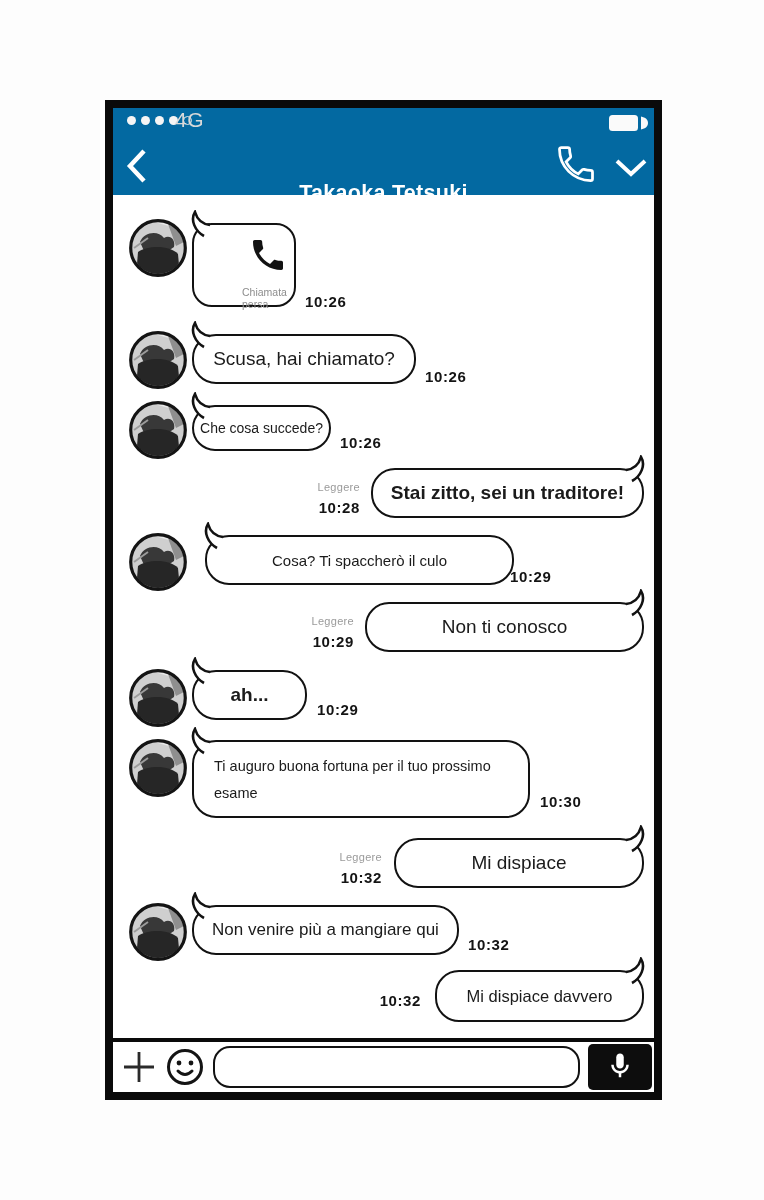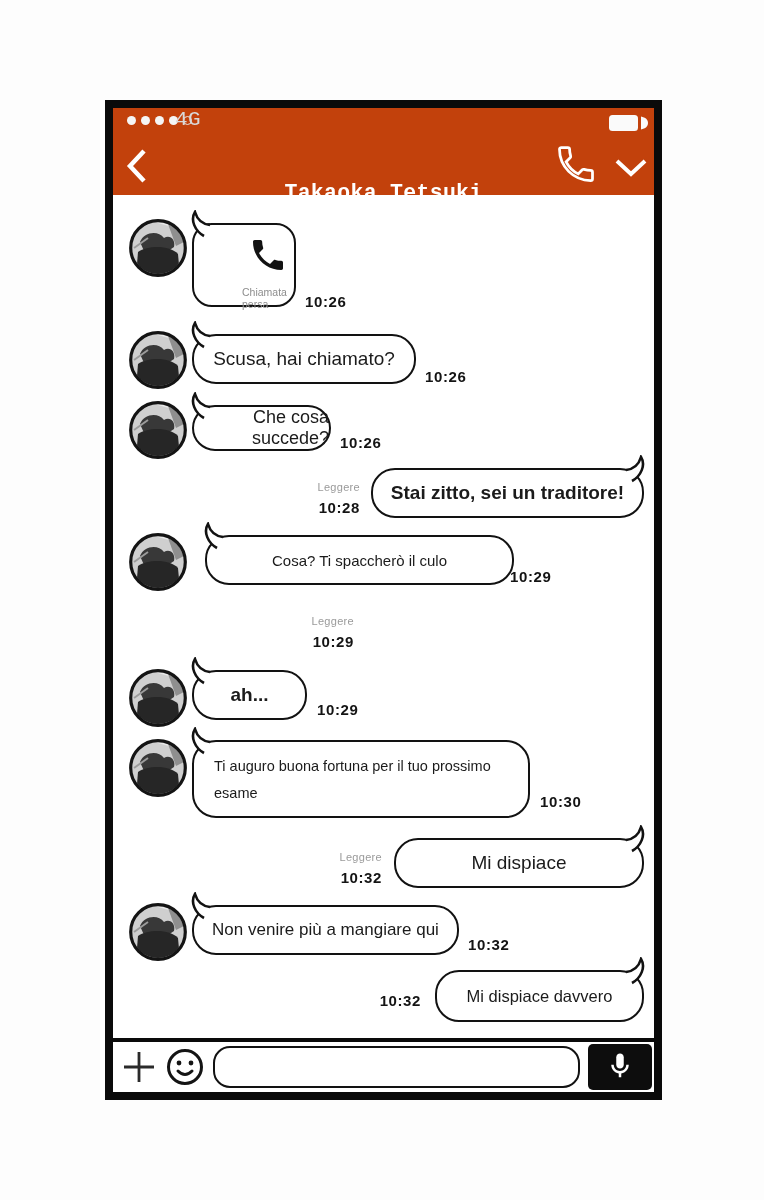--- a/index.html
+++ b/index.html
@@ -4,21 +4,21 @@
 <style>
   * { margin:0; padding:0; box-sizing:border-box; }
   html,body { width:764px; height:1200px; background:#ffffff; font-family:"Liberation Sans", sans-serif; }
   .stage { position:relative; width:764px; height:1200px; background:#fdfdfd; overflow:hidden; }
 
   
   .phone { position:absolute; left:105px; top:100px; width:557px; height:1000px;
            border:8px solid #0a0a0a; background:#ffffff; display:flex; flex-direction:column; }
 
   
-  .header { position:relative; height:87px; background:#c2410c; flex:none;font-family:Liberation Mono, monospace; }
+  .header { position:relative; height:87px; background:#0369a1; flex:none; }
   .dots { position:absolute; left:14px; top:8px; display:flex; gap:5px; align-items:center; }
   .dot { width:9px; height:9px; border-radius:50%; background:#f5f5f5; }
   .dot.hollow { background:transparent; border:1.5px solid #e8e8e8; }
   .network { position:absolute; left:62px; top:0px; color:#d9d9d9; font-size:21px; letter-spacing:0.5px; }
   .battery { position:absolute; right:4px; top:4px; }
   .back-btn { position:absolute; left:12px; top:40px; width:24px; height:36px; cursor:pointer; }
   .title { position:absolute; left:0; right:0; top:46px; text-align:center; color:#fff;
            font-size:21.5px; font-weight:700; letter-spacing:0.3px;margin-top:27px; }
   .call-btn { position:absolute; right:56px; top:34px; width:44px; height:44px; cursor:pointer; }
   .collapse-btn { position:absolute; right:6px; top:50px; width:34px; height:20px; cursor:pointer; }
@@ -37,21 +37,21 @@
   .meta .t { font-size:15px; font-weight:700; color:#141414; letter-spacing:0.6px; margin-top:6px; }
 
   
   .av1{top:23px;} .av2{top:135px;} .av3{top:205px;} .av5{top:337px;} .av7{top:473px;} .av8{top:543px;} .av10{top:707px;}
   .b1 { left:79px; top:28px;  width:104px; height:84px; border-radius:20px; flex-direction:column; justify-content:flex-start;padding-left:48px; }
   .b1 .callglyph { margin-top:10px; }
   .b1 .calllabel { font-size:10.5px; color:#8d8d8d; margin-top:7px; }
   .t1 { left:192px; top:98px; }
   .b2 { left:79px; top:139px; width:224px; height:50px; font-size:19px; }
   .t2 { left:312px; top:173px; }
-  .b3 { left:79px; top:210px; width:139px; height:46px; font-size:18px;text-align:right; }
+  .b3 { left:79px; top:210px; width:139px; height:46px; font-size:14px;text-align:right; }
   .t3 { left:227px; top:239px; }
   .b4 { right:10px; top:273px; width:273px; height:50px; font-size:19px; font-weight:700; }
   .m4 { right:294px; top:286px; }
   .b5 { left:92px; top:340px; width:309px; height:50px; font-size:15px; }
   .t5 { left:397px; top:373px; }
   .b6 { right:10px; top:407px; width:279px; height:50px; font-size:19px; }
   .m6 { right:300px; top:420px; }
   .b7 { left:79px; top:475px; width:115px; height:50px; font-size:19px; font-weight:700; }
   .t7 { left:204px; top:506px; }
   .b8 { left:79px; top:545px; width:338px; height:78px; font-size:14.5px; line-height:27px;
@@ -260,20 +260,26 @@
             <path d="M15 26 C6 21 1 10 6 2 C8 9 13 14 21 15" fill="#fff" stroke="#121212" stroke-width="2.6"></path>
           </svg>
         <span>Cosa? Ti spaccherò il culo</span>
       </div>
       <div class="time t5">10:29</div>
 
       <div class="meta m6">
         <div class="read">Leggere</div>
         <div class="t">10:29</div>
       </div>
+      <div class="bubble b6">
+        <svg class="tail tr" width="24" height="28" viewBox="0 0 24 28">
+            <path d="M9 26 C18 21 23 10 18 2 C16 9 11 14 3 15" fill="#fff" stroke="#121212" stroke-width="2.6"></path>
+          </svg>
+        <span>Non ti conosco</span>
+      </div>
 
       <div class="bubble b7">
         <svg class="tail tl" width="24" height="28" viewBox="0 0 24 28">
             <path d="M15 26 C6 21 1 10 6 2 C8 9 13 14 21 15" fill="#fff" stroke="#121212" stroke-width="2.6"></path>
           </svg>
         <span>ah...</span>
       </div>
       <div class="time t7">10:29</div>
 
       <div class="bubble b8">

